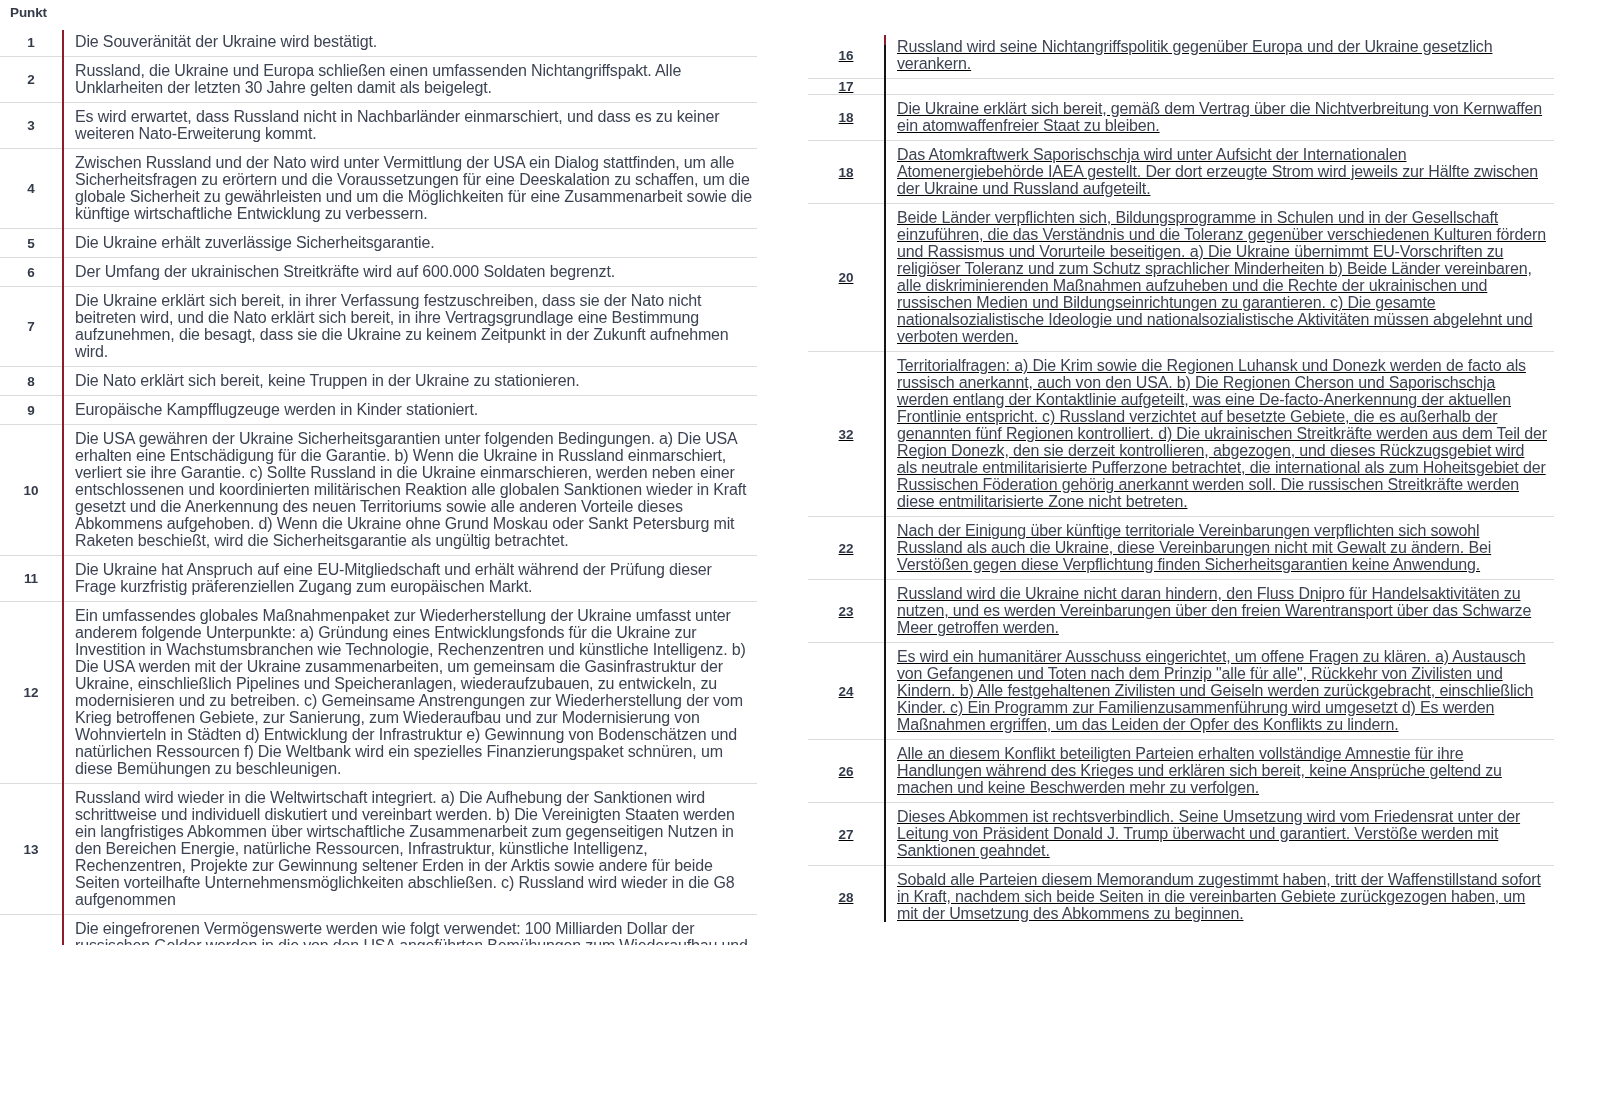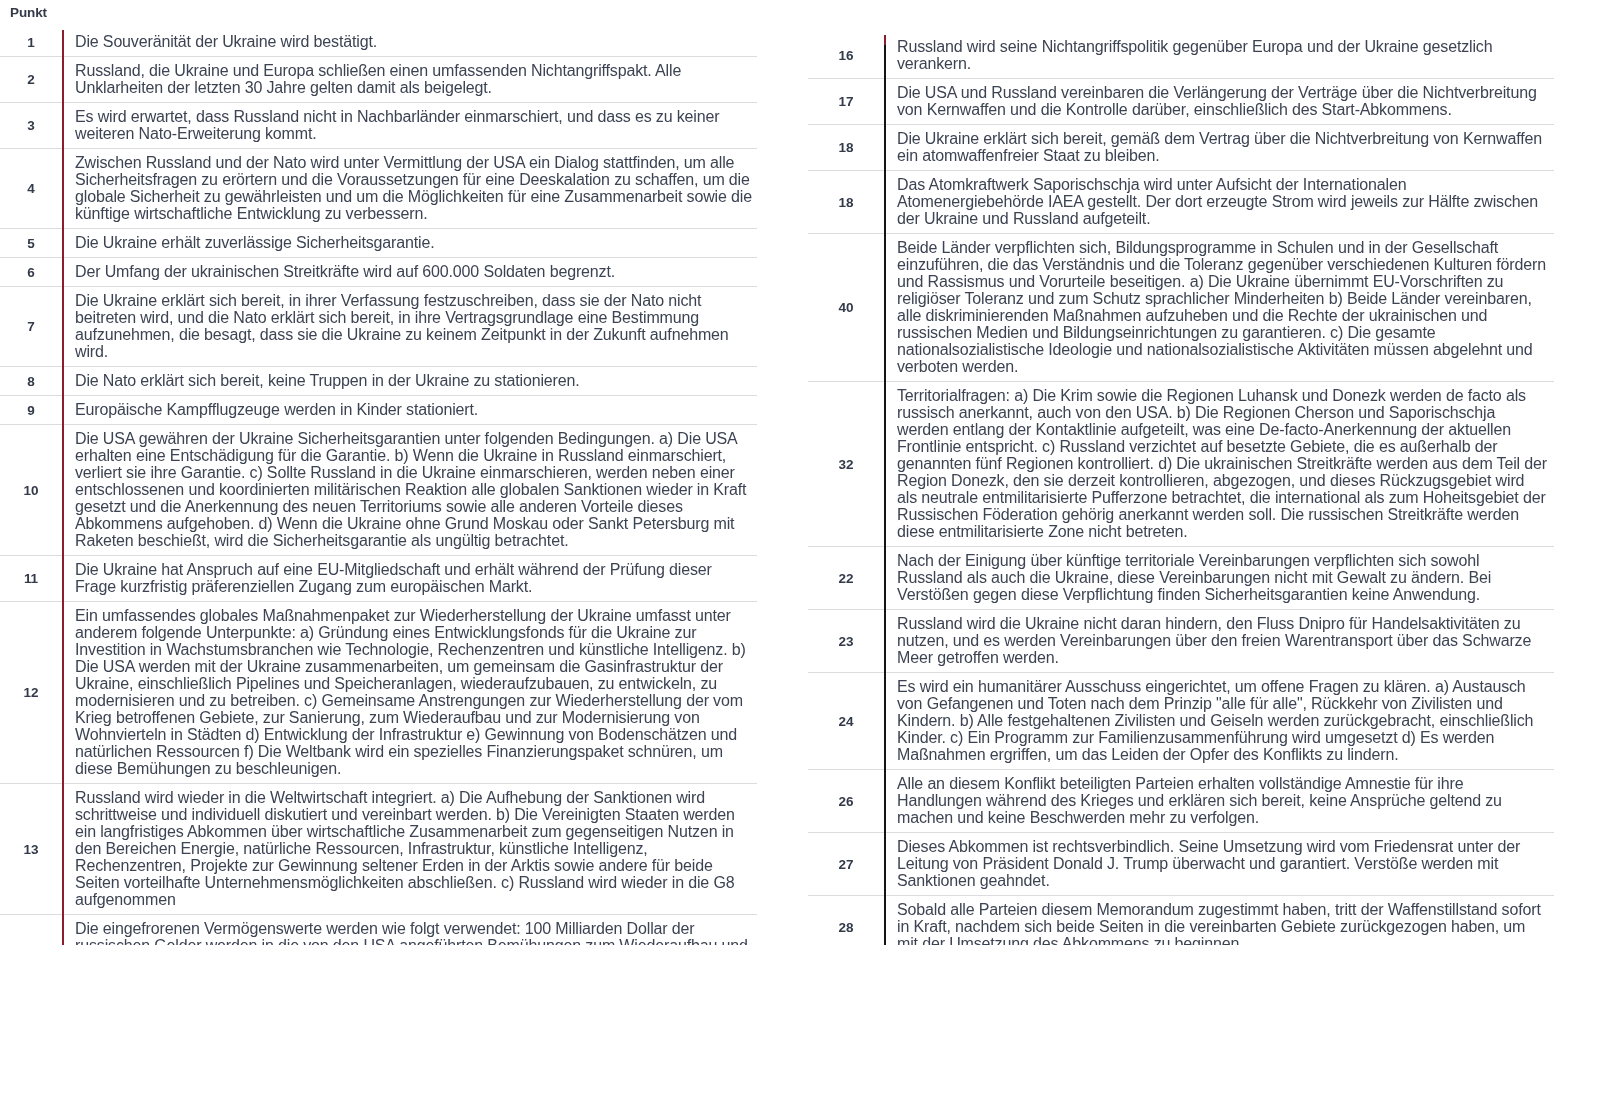--- a/index.html
+++ b/index.html
@@ -26,21 +26,21 @@
     font-weight: 700;
     color: var(--head-color, #333a49);
     padding: 5px 0 0 10px;
     line-height: 16px;
     letter-spacing: -0.1px;
   }
   .rows {
     position: relative;
     margin-top: 7px;
   }
-  .col-right .rows { margin-top: 33px; }
+  .col-right .rows { margin-top: 33px; text-decoration: underline; }
   .rule {
     position: absolute;
     top: 2px;
     bottom: 6px;
     width: 2px;
     z-index: 2;
   }
   .col-left  .rule { left: 62px; background: var(--left-rule, #8c1d2c); }
   .col-right .rule { left: 76px;
     background: linear-gradient(to bottom,
@@ -147,32 +147,31 @@
 
   <div class="col col-right">
     <div class="rows" id="right-rows">
       <div class="rule"></div>
     <div class="row">
           <div class="num">16</div>
           <div class="txt">Russland wird seine Nichtangriffspolitik gegenüber Europa und der Ukraine gesetzlich verankern.</div>
         </div>
         <div class="row">
           <div class="num">17</div>
-          <div class="txt">Die USA und Russland vereinbaren die Verlängerung der Verträge über die Nichtverbreitung von Kernwaffen und die Kontrolle darüber, einschließlich des Start-Abkommens.</div>
         </div>
         <div class="row">
           <div class="num">18</div>
           <div class="txt">Die Ukraine erklärt sich bereit, gemäß dem Vertrag über die Nichtverbreitung von Kernwaffen ein atomwaffenfreier Staat zu bleiben.</div>
         </div>
         <div class="row">
           <div class="num">18</div>
           <div class="txt">Das Atomkraftwerk Saporischschja wird unter Aufsicht der Internationalen Atomenergiebehörde IAEA gestellt. Der dort erzeugte Strom wird jeweils zur Hälfte zwischen der Ukraine und Russland aufgeteilt.</div>
         </div>
         <div class="row">
-          <div class="num">40</div>
+          <div class="num">20</div>
           <div class="txt">Beide Länder verpflichten sich, Bildungsprogramme in Schulen und in der Gesellschaft einzuführen, die das Verständnis und die Toleranz gegenüber verschiedenen Kulturen fördern und Rassismus und Vorurteile beseitigen. a) Die Ukraine übernimmt EU-Vorschriften zu religiöser Toleranz und zum Schutz sprachlicher Minderheiten b) Beide Länder vereinbaren, alle diskriminierenden Maßnahmen aufzuheben und die Rechte der ukrainischen und russischen Medien und Bildungseinrichtungen zu garantieren. c) Die gesamte nationalsozialistische Ideologie und nationalsozialistische Aktivitäten müssen abgelehnt und verboten werden.</div>
         </div>
         <div class="row">
           <div class="num">32</div>
           <div class="txt">Territorialfragen: a) Die Krim sowie die Regionen Luhansk und Donezk werden de facto als russisch anerkannt, auch von den USA. b) Die Regionen Cherson und Saporischschja werden entlang der Kontaktlinie aufgeteilt, was eine De-facto-Anerkennung der aktuellen Frontlinie entspricht. c) Russland verzichtet auf besetzte Gebiete, die es außerhalb der genannten fünf Regionen kontrolliert. d) Die ukrainischen Streitkräfte werden aus dem Teil der Region Donezk, den sie derzeit kontrollieren, abgezogen, und dieses Rückzugsgebiet wird als neutrale entmilitarisierte Pufferzone betrachtet, die international als zum Hoheitsgebiet der Russischen Föderation gehörig anerkannt werden soll. Die russischen Streitkräfte werden diese entmilitarisierte Zone nicht betreten.</div>
         </div>
         <div class="row">
           <div class="num">22</div>
           <div class="txt">Nach der Einigung über künftige territoriale Vereinbarungen verpflichten sich sowohl Russland als auch die Ukraine, diese Vereinbarungen nicht mit Gewalt zu ändern. Bei Verstößen gegen diese Verpflichtung finden Sicherheitsgarantien keine Anwendung.</div>
         </div>

